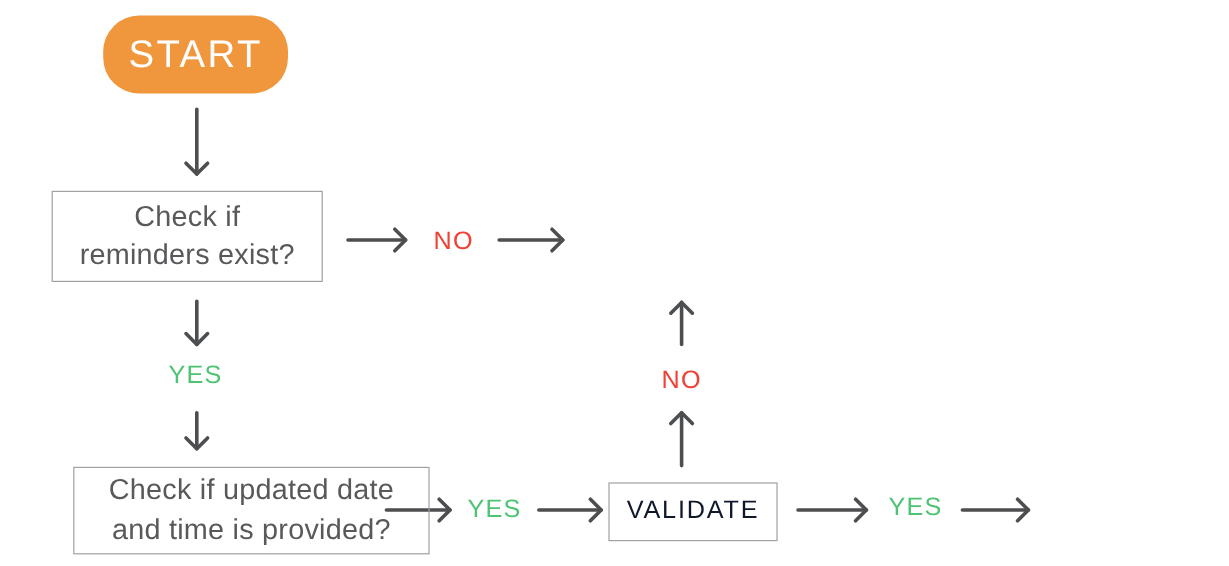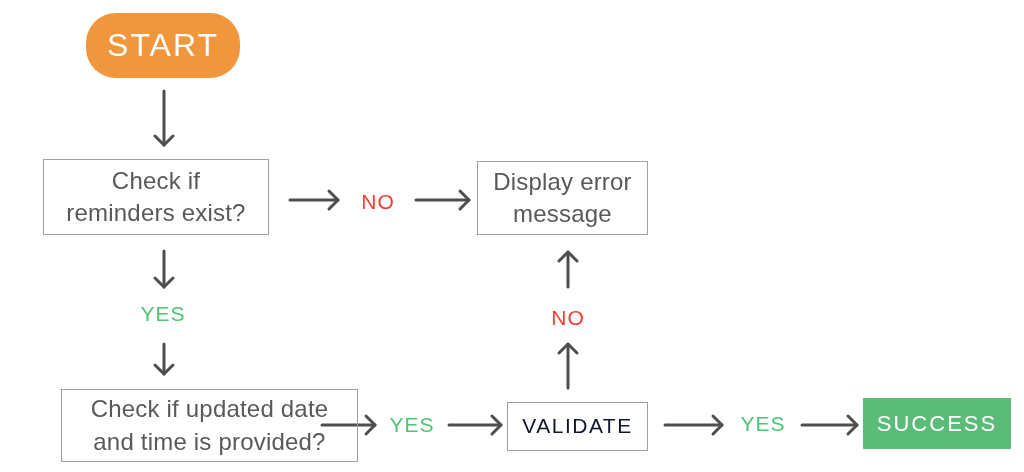--- a/index.html
+++ b/index.html
@@ -108,29 +108,26 @@
       <line x1="665" y1="425" x2="722" y2="425" marker-end="url(#head)"></line>
       <line x1="802" y1="425" x2="857" y2="425" marker-end="url(#head)"></line>
     </g>
   </svg>
 
   <div class="node node--filled node--start" style="background-color: rgb(240, 150, 61);">START</div>
 
   <div class="node node--outline node--check-reminders" style="color: rgb(88, 89, 91); border-color: rgb(159, 161, 164);">Check if
 reminders exist?</div>
 
-  <div class="node node--outline node--display-error" style="color: rgb(88, 89, 91); border-color: rgb(159, 161, 164);">Display error
-message</div>
 
   <div class="node node--outline node--check-datetime" style="color: rgb(88, 89, 91); border-color: rgb(159, 161, 164); margin-left: 43px;">Check if updated date
 and time is provided?</div>
 
   <div class="node node--outline node--validate" style="color: #0f172a; border-color: rgb(159, 161, 164);">VALIDATE</div>
 
-  <div class="node node--filled node--success" style="background-color: rgb(91, 187, 121);">SUCCESS</div>
 
   <div class="edge-label edge-label--no-1" style="color: rgb(239, 65, 54);">NO</div>
 
   <div class="edge-label edge-label--yes-1" style="color: rgb(77, 196, 115);">YES</div>
 
   <div class="edge-label edge-label--yes-2" style="color: rgb(77, 196, 115);">YES</div>
 
   <div class="edge-label edge-label--no-2" style="color: rgb(239, 65, 54);">NO</div>
 
   <div class="edge-label edge-label--yes-3" style="color: rgb(77, 196, 115);">YES</div>

